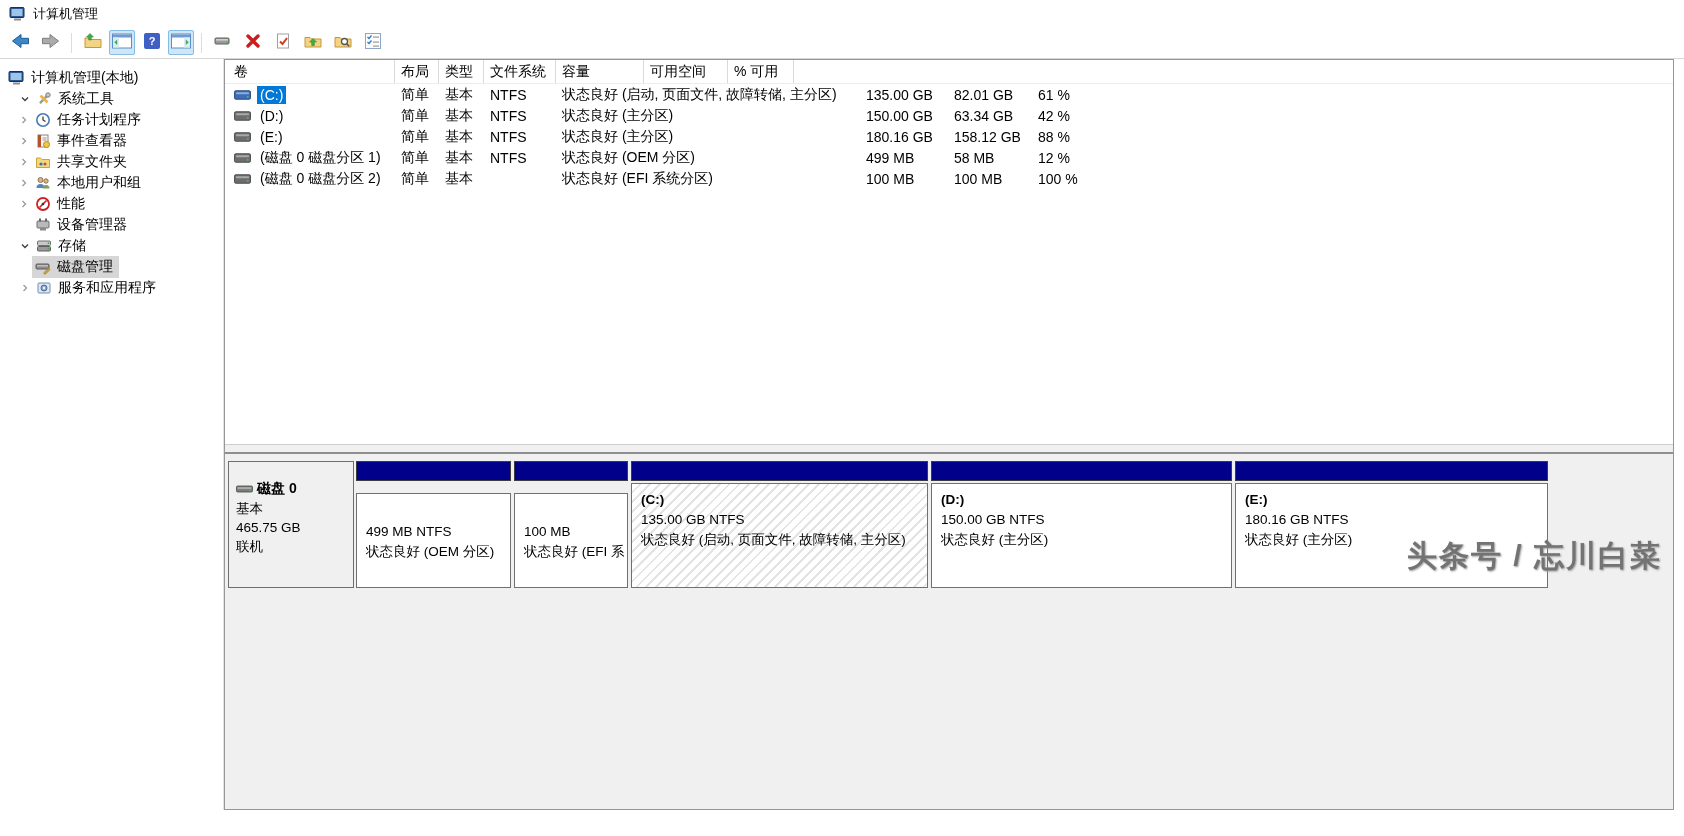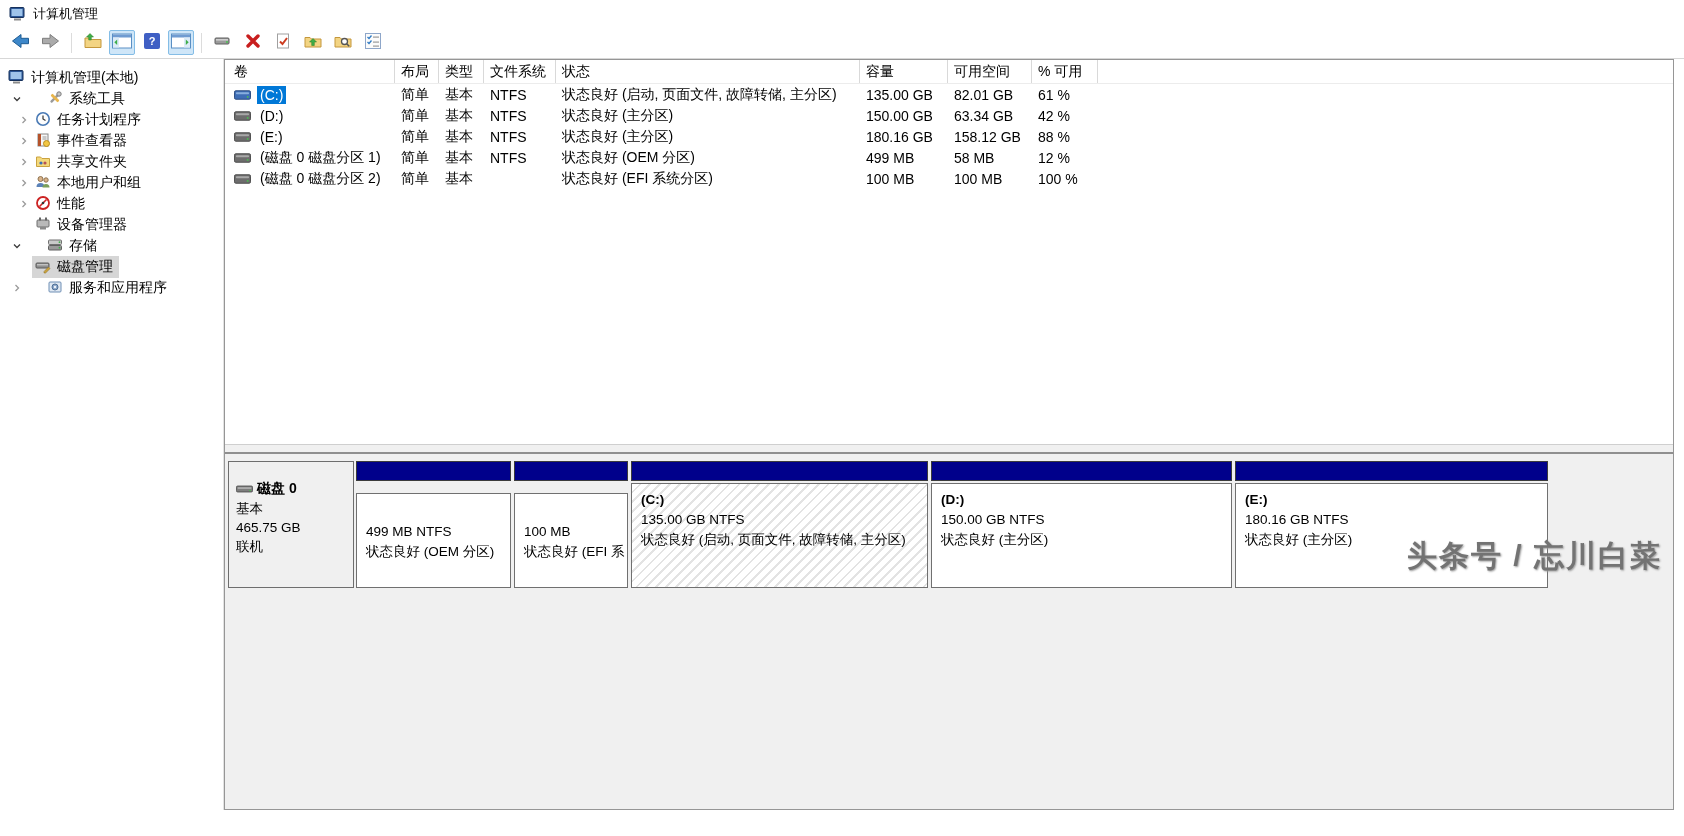--- a/index.html
+++ b/index.html
@@ -20,23 +20,23 @@
   .tb-btn { width:27px; height:26px; display:flex; align-items:center; justify-content:center; flex:none; }
   .tb-btn.toggled { background:#cfe6f8; border:1px solid #84bde6; border-radius:2px; width:26px; height:25px; }
   .tb-sep { width:1px; height:20px; background:#dcdcdc; margin:0 4px; flex:none; }
 
   
   .body { display:flex; height:751px; }
 
   
   .sidebar { width:224px; flex:none; padding-top:8px; border-right:1px solid #e2e2e2; }
   .tree-item { height:21px; display:flex; align-items:center; font-size:14px; white-space:nowrap; }
-  .lv0 { padding-left:6px; } .lv1 { padding-left:8px;gap:19px; } .lv2 { padding-left:15px; }
+  .lv0 { padding-left:6px; } .lv1 { padding-left:16px; } .lv2 { padding-left:15px; }
   .exp { width:17px; height:16px; display:flex; align-items:center; justify-content:center; flex:none; }
-  .ti-body { display:flex; align-items:flex-start; gap:6px; padding:2px 6px 2px 2px; }
+  .ti-body { display:flex; align-items:center; gap:6px; padding:2px 6px 2px 2px; }
   .ti-body.selected { background:#d6d6d6; }
   .ti-icon { width:17px; height:16px; flex:none; display:flex; align-items:center; justify-content:center; }
 
   
   .main { flex:1; margin-right:10px; border:1px solid #969696; display:flex; flex-direction:column; background:#fff; overflow:hidden; }
 
   
   .list-area { height:384px; overflow:hidden; background:#fff; }
   .lh { display:flex; height:24px; border-bottom:1px solid #ececec; }
   .hc { display:flex; align-items:center; padding-left:6px; border-right:1px solid #d9d9d9; font-size:14px; white-space:nowrap; overflow:hidden; }
@@ -366,21 +366,20 @@
     </div>
 
     <div class="main">
 
       <div class="list-area">
         <div class="lh">
           <div class="hc c0" style="padding-left:9px">卷</div>
           <div class="hc c1">布局</div>
           <div class="hc c2">类型</div>
           <div class="hc c3">文件系统</div>
-          <div class="hc c4">状态</div>
           <div class="hc c5">容量</div>
           <div class="hc c6">可用空间</div>
           <div class="hc c7">% 可用</div>
           <div class="hfill"></div>
         </div>
 
         <div class="row">
           <div class="cell first c0">
               <span class="ti-icon">
                 <svg width="18" height="12" viewBox="0 0 18 12">

